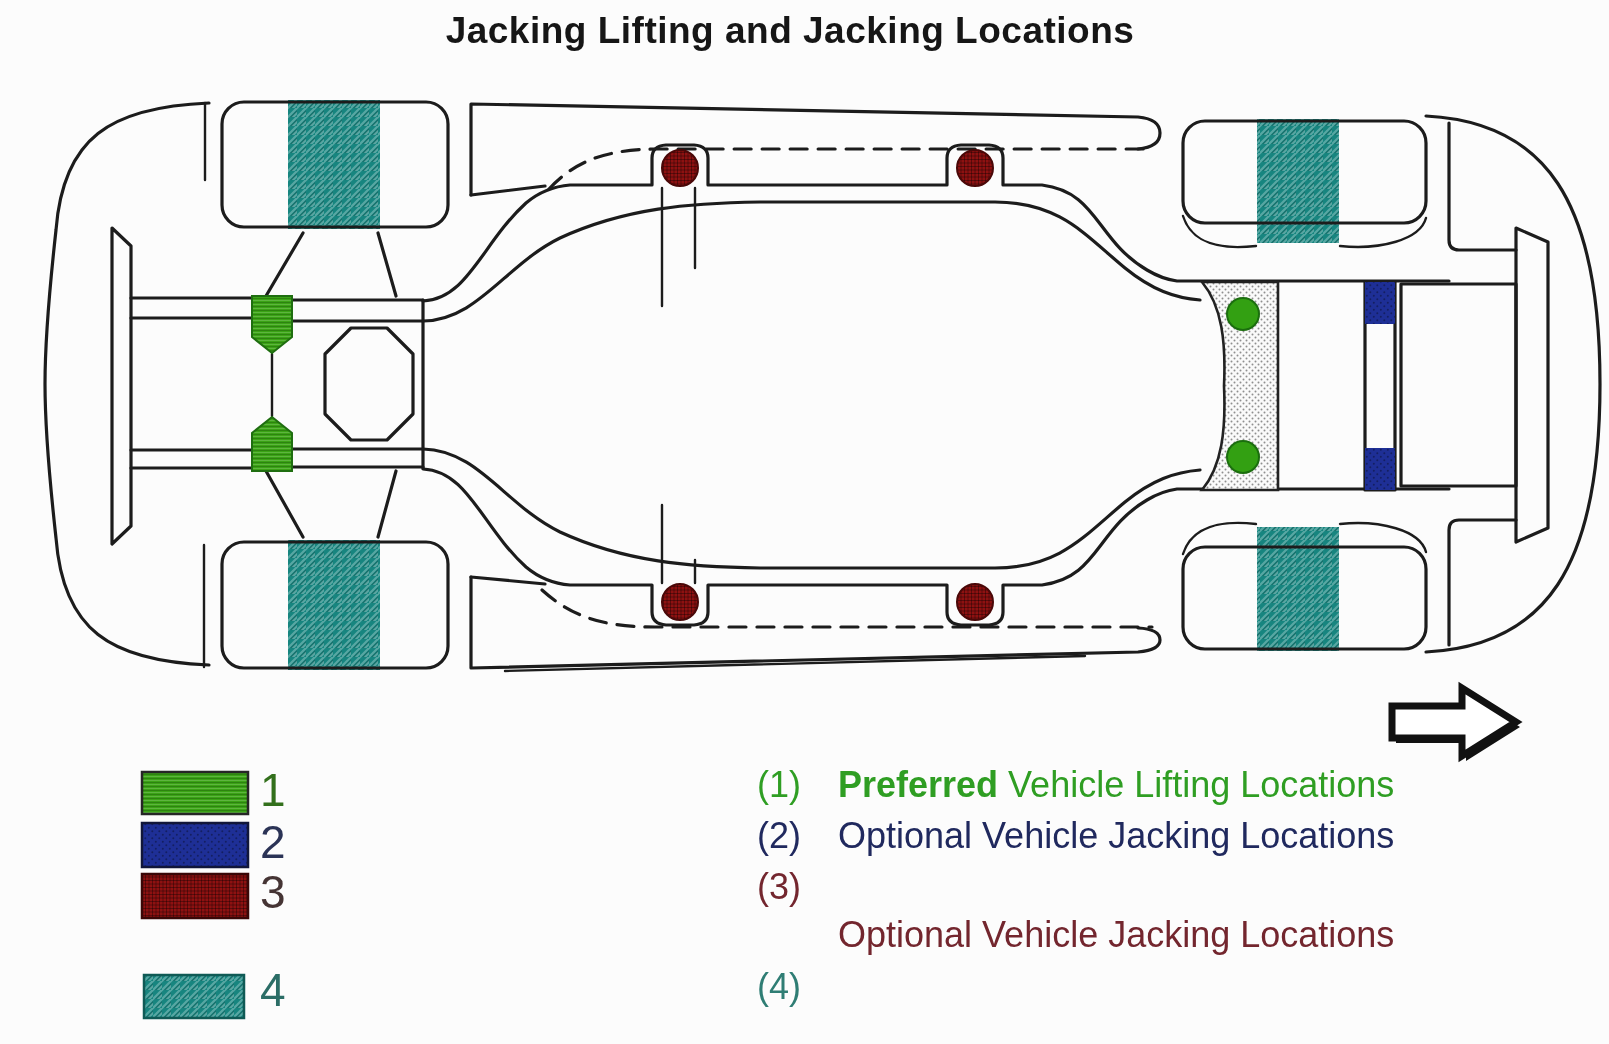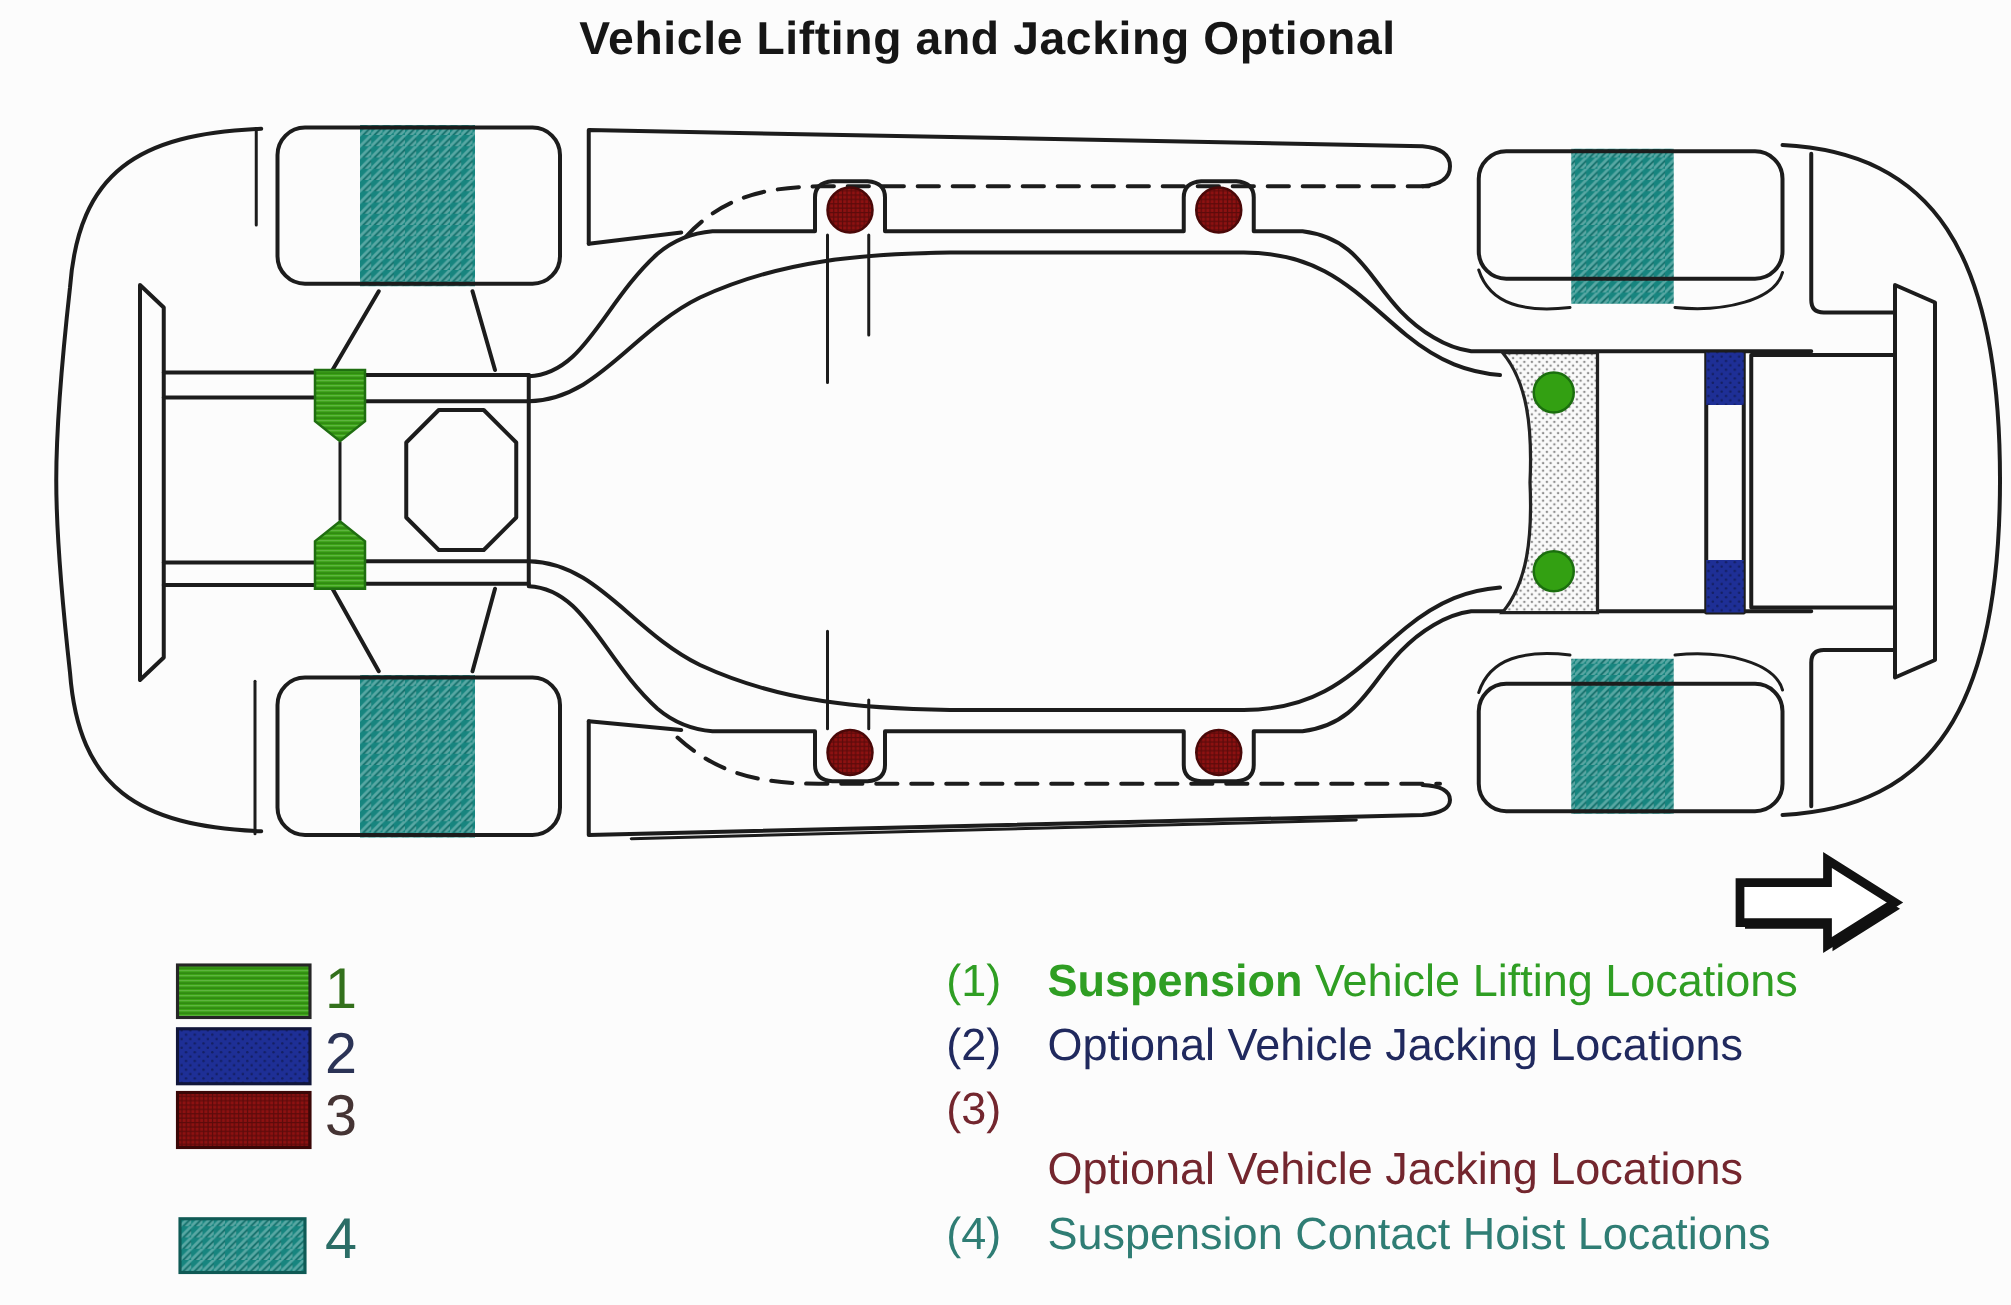--- a/index.html
+++ b/index.html
@@ -23,21 +23,21 @@
   .legend-row .bold{font-weight:bold;}
   .swatch-num{
     position:absolute;font-size:46px;line-height:48px;font-weight:400;
   }
 </style>
 </head>
 <body>
 
 <div class="stage">
 
-  <div class="title">Vehicle Lifting and Jacking Optional</div>
+  <div class="title">Jacking Lifting and Jacking Locations</div>
 
   <svg width="1609" height="1044" viewBox="0 0 1609 1044">
     <defs>
       <pattern id="pat-teal" width="9" height="9" patternUnits="userSpaceOnUse">
         <rect width="9" height="9" fill="#17857f"></rect>
         <path d="M-2,11 L11,-2 M2.5,11.5 L11.5,2.5 M-6.5,6.5 L6.5,-6.5" stroke="rgba(255,255,255,0.28)" stroke-width="2.2"></path>
         <path d="M-1,13 L13,-1" stroke="rgba(0,0,0,0.18)" stroke-width="1.4"></path>
       </pattern>
       <pattern id="pat-green" width="8" height="8" patternUnits="userSpaceOnUse">
         <rect width="8" height="8" fill="#3aa315"></rect>
@@ -145,31 +145,30 @@
     </g>
   </svg>
 
   <div class="swatch-num" style="left: 260px; top: 766px; color: rgb(51, 112, 28);">1</div>
   <div class="swatch-num" style="left: 260px; top: 818px; color: rgb(43, 51, 86);">2</div>
   <div class="swatch-num" style="left: 260px; top: 868px; color: rgb(69, 52, 52);">3</div>
   <div class="swatch-num" style="left: 260px; top: 966px; color: rgb(43, 109, 102);">4</div>
 
   <div class="legend-row" style="top: 764px; color: rgb(47, 158, 35);">
     <span class="num">(1)</span>
-    <span class="txt"><span class="bold">Suspension</span><span> Vehicle Lifting Locations</span></span>
+    <span class="txt"><span class="bold">Preferred</span><span> Vehicle Lifting Locations</span></span>
   </div>
   <div class="legend-row" style="top: 815px; color: rgb(32, 41, 94);">
     <span class="num">(2)</span>
     <span class="txt">Optional Vehicle Jacking Locations</span>
   </div>
   <div class="legend-row" style="top: 866px; color: rgb(115, 38, 46);">
     <span class="num">(3)</span>
   </div>
   <div class="legend-row" style="top: 914px; color: rgb(115, 38, 46);">
     <span class="num"></span>
     <span class="txt">Optional Vehicle Jacking Locations</span>
   </div>
   <div class="legend-row" style="top: 966px; color: rgb(47, 125, 116);">
     <span class="num">(4)</span>
-    <span class="txt">Suspension Contact Hoist Locations</span>
   </div>
 
 </div>
 
 </body></html>

